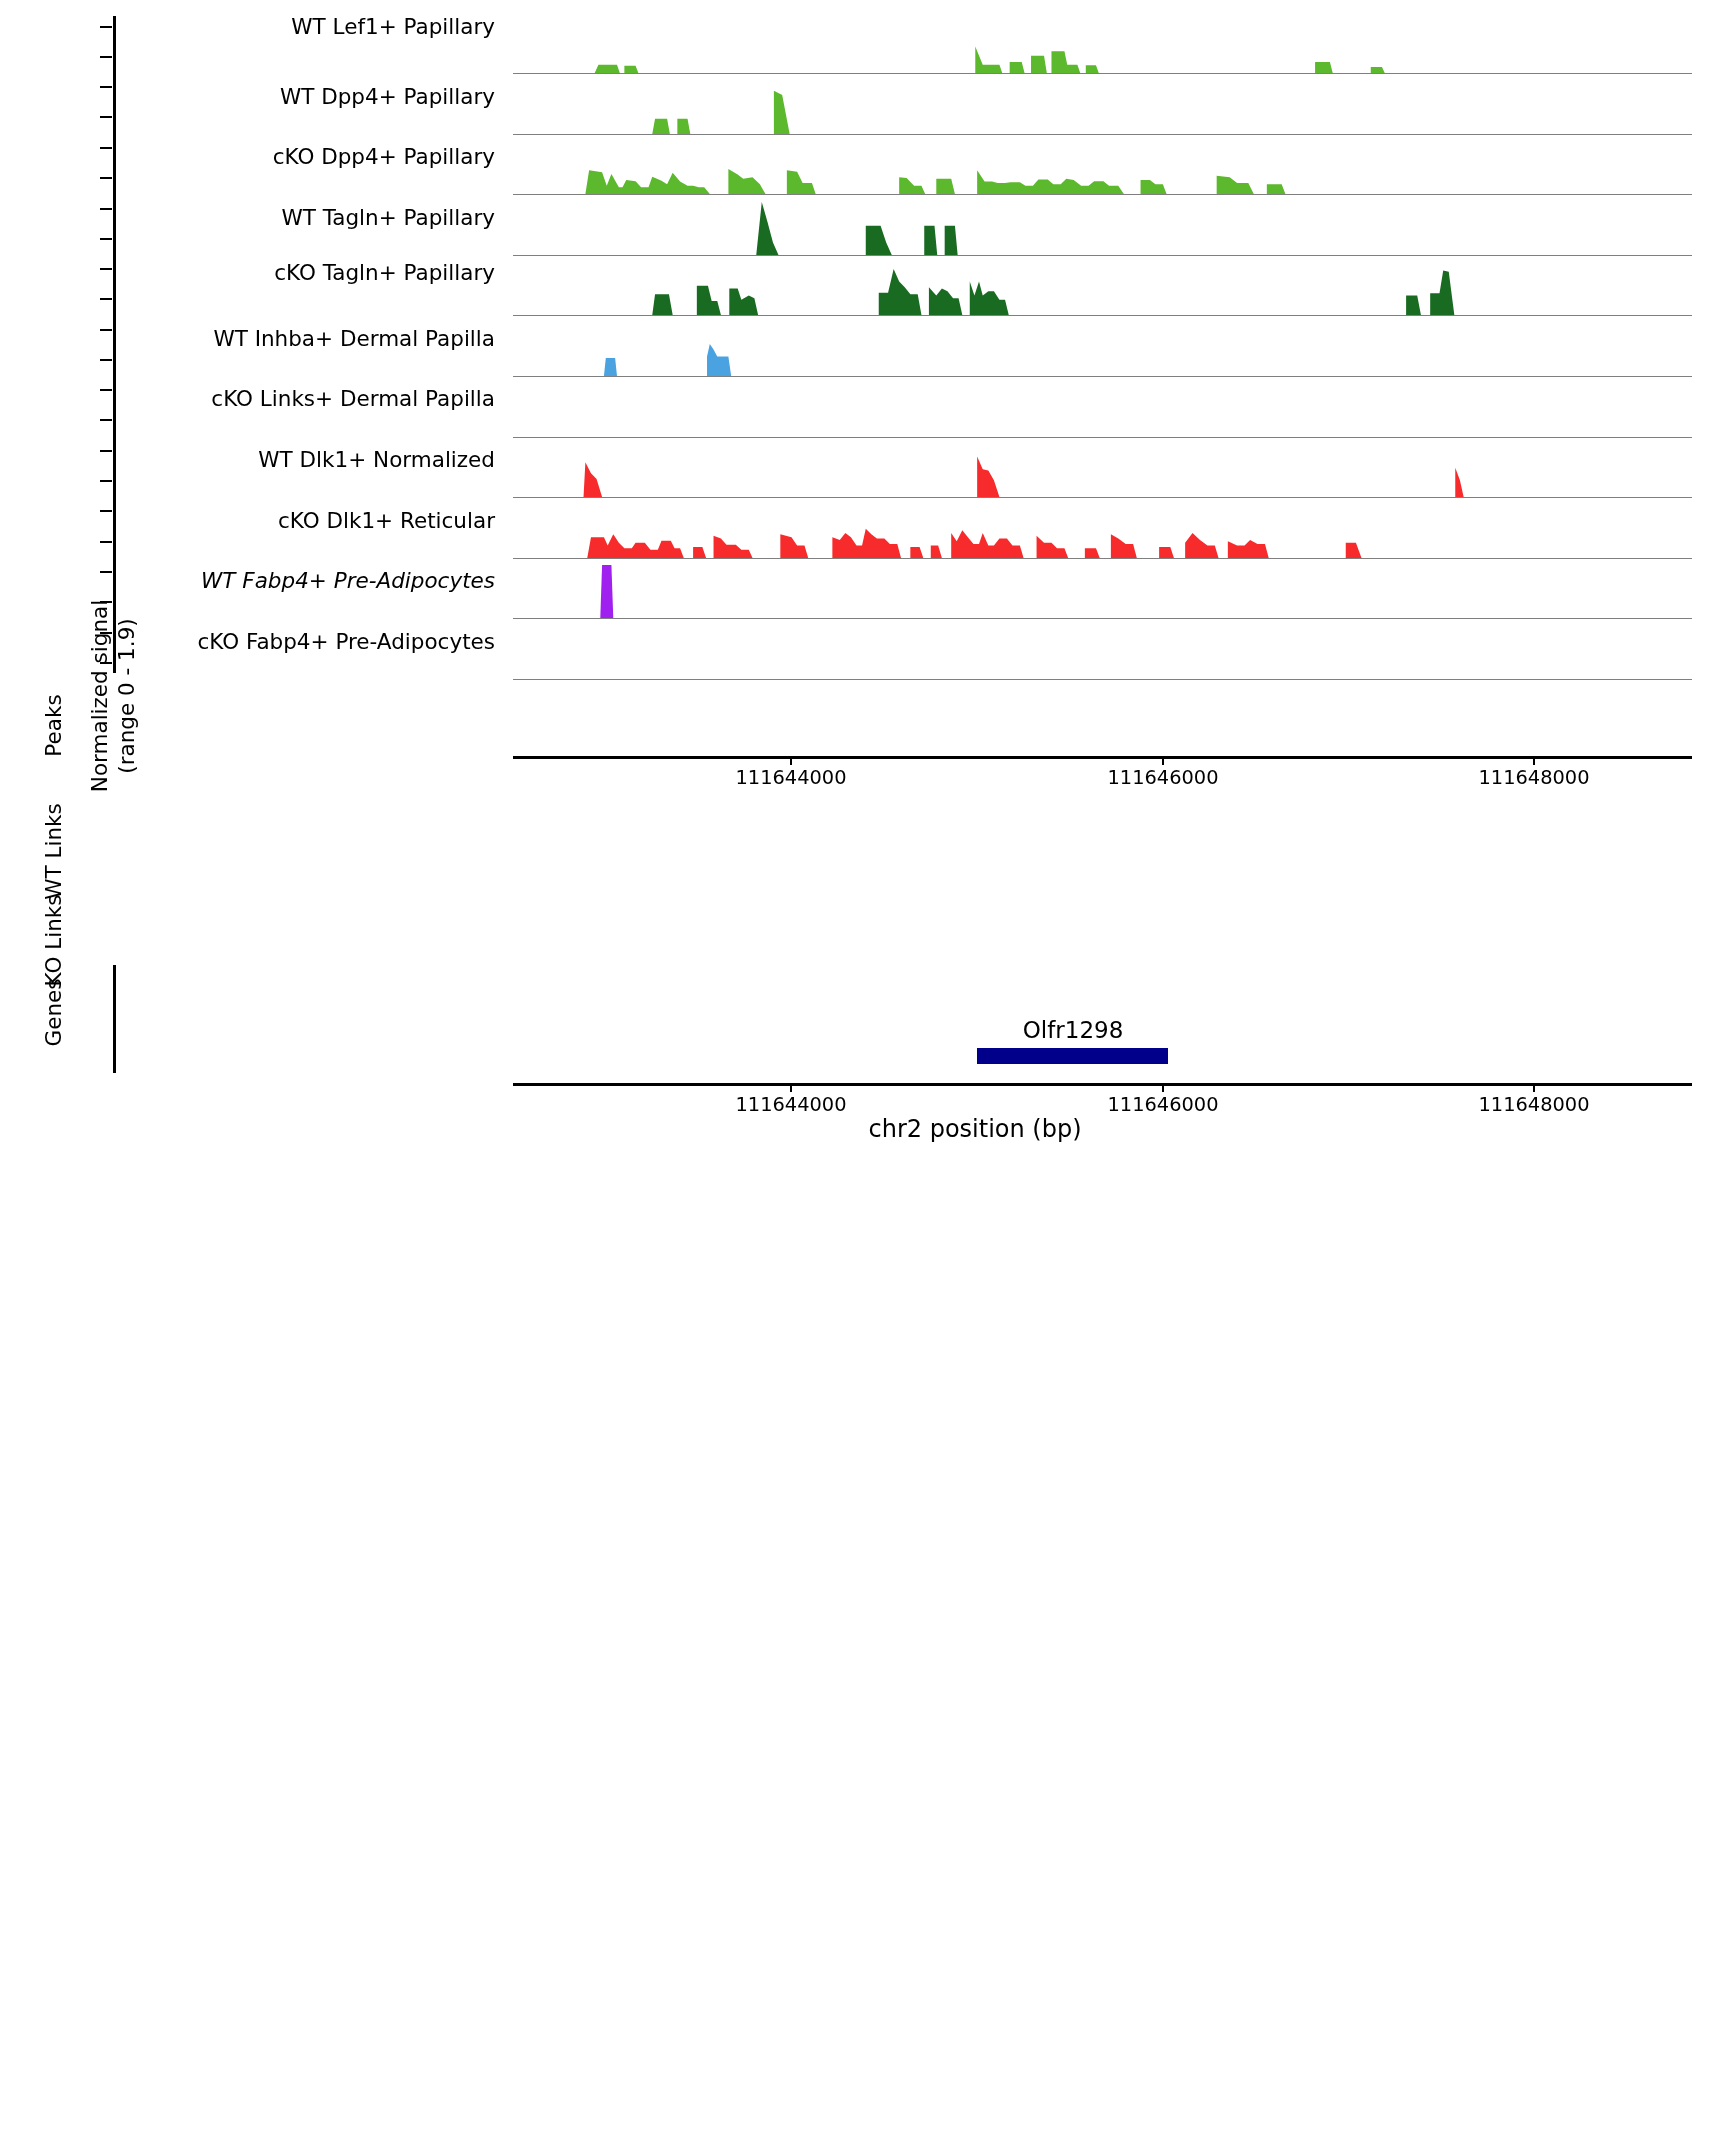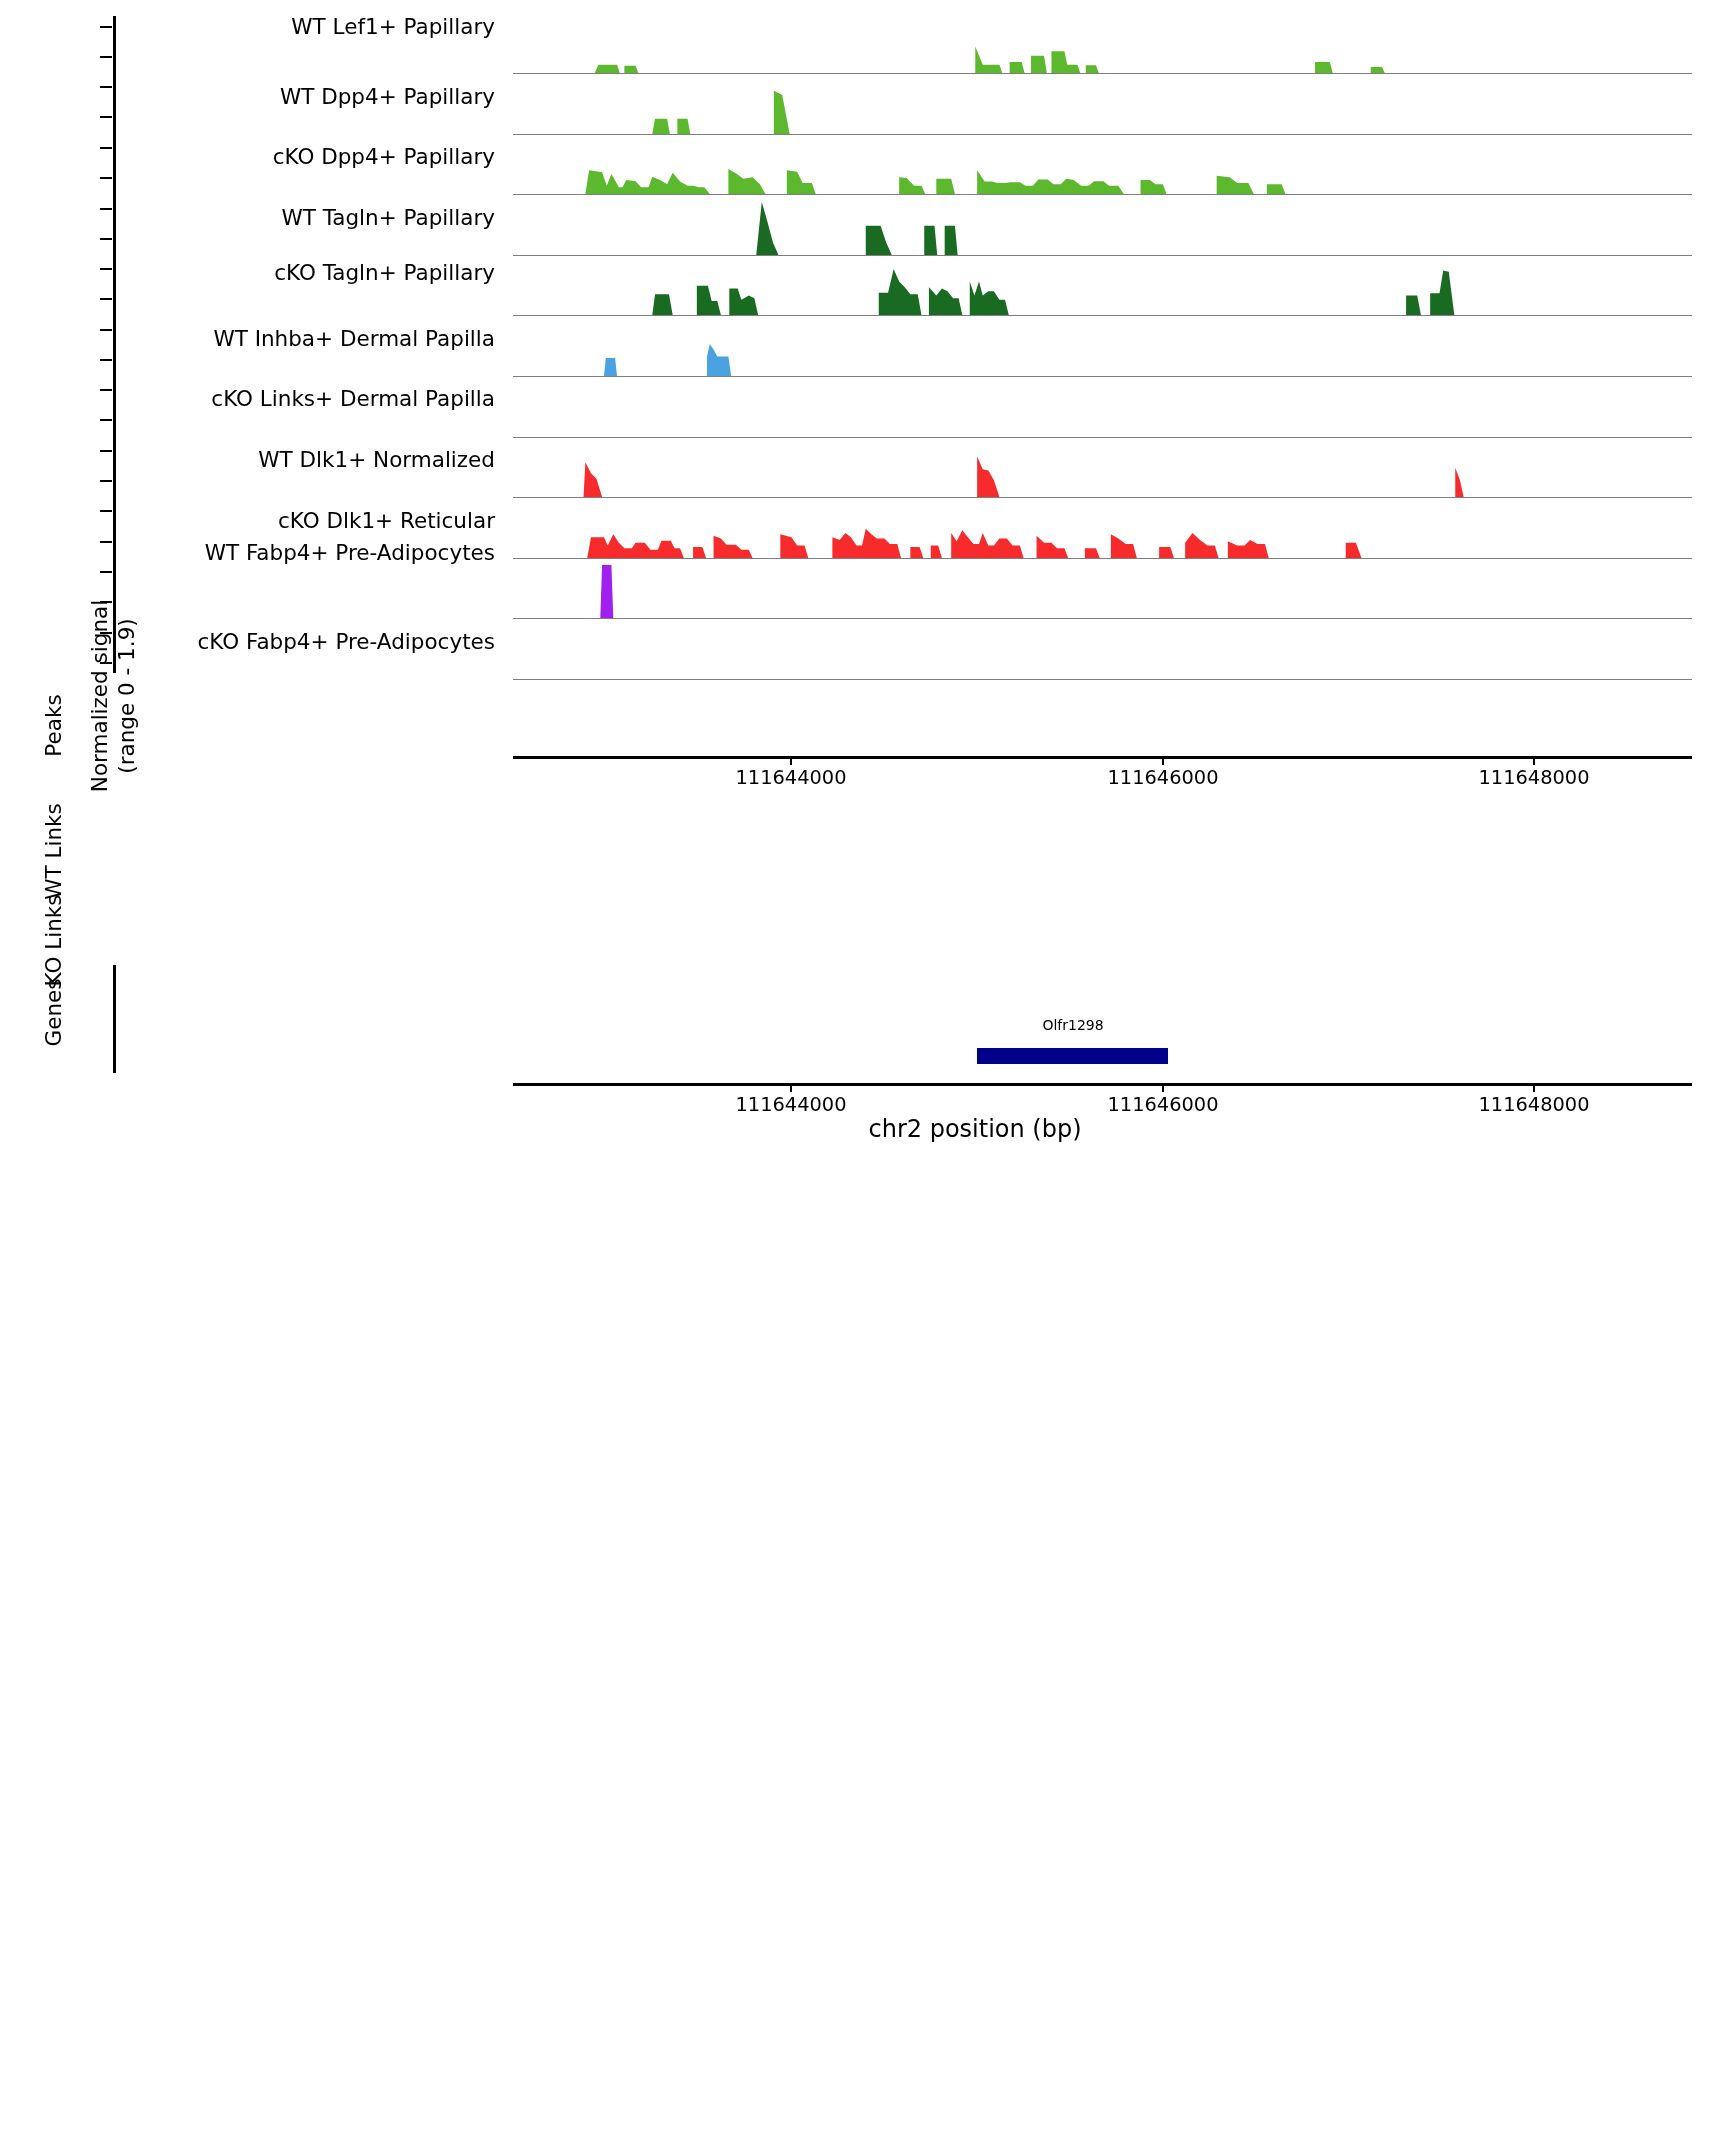--- a/index.html
+++ b/index.html
@@ -104,21 +104,21 @@
     font-size: 24px;
   }
 
   
   .gene-bar {
     position: absolute;
     background: #00008b;
   }
   .gene-name {
     position: absolute;
-    font-size: 14px;
+    font-size: 23px;
     transform: translateX(-50%);
     white-space: nowrap;
   }
   .vert-rule {
     position: absolute;
     width: 2.9px;
     background: #000;
   }
 </style>
 </head>
@@ -183,21 +183,21 @@
     <svg width="1179" height="56" style="position: absolute; left: 513px; top: 444px;" viewBox="0 0 1645 78">
       <path d="M98.4,74 L98.4,74.0 L101.0,25.3 L108.8,40.9 L116.6,48.7 L124.3,74.0 ZM642.5,74 L642.5,74.0 ZM647.6,74 L647.6,17.5 L655.4,35.1 L663.2,37.0 L671.0,50.6 L678.7,74.0 ZM1310.8,74 L1310.8,74.0 ZM1314.7,74 L1314.7,33.1 L1321.2,50.6 L1326.4,74.0 Z" fill="#f72b2b" stroke="none"></path>
     </svg>
     <div class="track-label" style="top: 508px;">cKO Dlk1+ Reticular</div>
     <div class="baseline" style="top: 558px;"></div>
     <div class="tickmark" style="top: 510px; left: 100px;"></div>
     <div class="tickmark" style="top: 541px; left: 100px;"></div>
     <svg width="1179" height="56" style="position: absolute; left: 513px; top: 505px;" viewBox="0 0 1645 78">
       <path d="M103.6,74 L103.6,74.0 L108.8,44.8 L126.9,44.8 L132.1,56.5 L139.9,40.9 L147.7,52.6 L155.4,60.4 L165.8,60.4 L171.0,52.6 L183.9,52.6 L191.7,62.3 L202.1,62.3 L207.2,49.9 L220.2,49.9 L225.4,60.4 L233.1,60.4 L238.3,74.0 ZM246.1,74 L246.1,74.0 ZM251.3,74 L251.3,58.4 L264.2,58.4 L269.4,74.0 ZM274.6,74 L274.6,74.0 ZM279.8,74 L279.8,42.8 L290.1,46.7 L297.9,55.3 L310.9,55.3 L318.6,62.3 L329.0,62.3 L334.2,74.0 ZM367.9,74 L367.9,74.0 ZM373.0,74 L373.0,40.9 L388.6,44.8 L396.4,56.5 L406.7,56.5 L411.9,74.0 ZM440.4,74 L440.4,74.0 ZM445.6,74 L445.6,44.8 L455.9,48.7 L463.7,38.9 L471.5,44.8 L479.3,56.5 L487.0,56.5 L492.2,33.1 L500.0,40.9 L507.7,46.7 L518.1,46.7 L525.9,54.5 L536.2,54.5 L541.4,74.0 ZM549.2,74 L549.2,74.0 ZM554.4,74 L554.4,58.4 L567.3,58.4 L572.5,74.0 ZM577.7,74 L577.7,74.0 ZM582.9,74 L582.9,56.5 L593.2,56.5 L598.4,74.0 ZM606.2,74 L606.2,74.0 ZM611.4,74 L611.4,38.9 L619.1,50.6 L626.9,35.1 L634.7,44.8 L642.5,54.5 L650.2,54.5 L655.4,38.9 L663.2,56.5 L671.0,56.5 L678.7,46.7 L689.1,46.7 L696.9,56.5 L707.2,56.5 L712.4,74.0 ZM725.4,74 L725.4,74.0 ZM730.5,74 L730.5,42.8 L740.9,52.6 L751.3,52.6 L759.0,60.4 L769.4,60.4 L774.6,74.0 ZM792.7,74 L792.7,74.0 ZM797.9,74 L797.9,60.4 L813.4,60.4 L818.6,74.0 ZM829.0,74 L829.0,74.0 ZM834.2,74 L834.2,40.9 L844.5,46.7 L854.9,54.5 L865.2,54.5 L870.4,74.0 ZM896.3,74 L896.3,74.0 ZM901.5,74 L901.5,58.4 L917.1,58.4 L922.2,74.0 ZM932.6,74 L932.6,74.0 ZM937.8,74 L937.8,52.6 L948.1,38.9 L958.5,48.7 L968.9,56.5 L979.2,56.5 L984.4,74.0 ZM992.2,74 L992.2,74.0 ZM997.4,74 L997.4,50.6 L1010.3,56.5 L1020.7,56.5 L1028.4,48.7 L1038.8,54.5 L1049.2,54.5 L1054.4,74.0 ZM1155.4,74 L1155.4,74.0 ZM1161.9,74 L1161.9,52.6 L1176.1,52.6 L1183.9,74.0 Z" fill="#f72b2b" stroke="none"></path>
     </svg>
-    <div class="track-label" style="top: 540px;">WT Fabp4+ Pre-Adipocytes</div>
+    <div class="track-label" style="top: 568px; font-style: italic;">WT Fabp4+ Pre-Adipocytes</div>
     <div class="baseline" style="top: 618px;"></div>
     <div class="tickmark" style="top: 571px; left: 100px;"></div>
     <div class="tickmark" style="top: 601px; left: 100px;"></div>
     <svg width="1179" height="56" style="position: absolute; left: 513px; top: 565px;" viewBox="0 0 1645 78">
       <path d="M121.8,74 L121.8,74.0 L124.3,0.0 L137.3,0.0 L139.9,74.0 Z" fill="#a020f0" stroke="none"></path>
     </svg>
     <div class="track-label" style="top: 629px;">cKO Fabp4+ Pre-Adipocytes</div>
     <div class="baseline" style="top: 679px;"></div>
     <div class="tickmark" style="top: 632px; left: 100px;"></div>
     <div class="tickmark" style="top: 662px; left: 100px;"></div>

